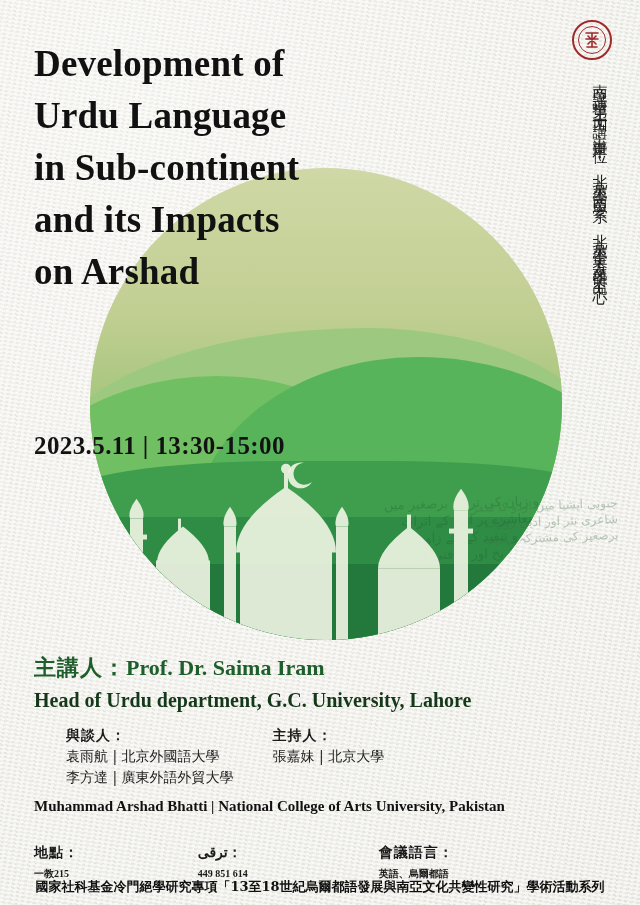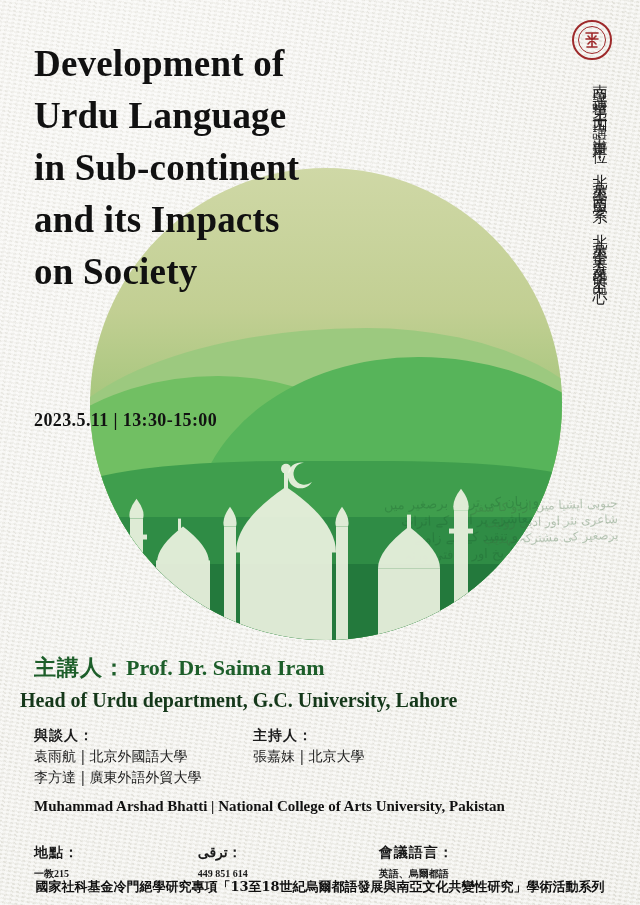--- a/index.html
+++ b/index.html
@@ -116,25 +116,25 @@
     font-family: "Liberation Serif", serif;
     font-weight: bold;
     font-size: 37px;
     line-height: 52px;
     color: #111111;
     letter-spacing: .2px;
   }
   .headline .ln { display: block; white-space: nowrap; }
   .datetime {
     position: absolute;
-    left: 34px; top: 410px;
+    left: 34px; top: 432px;
     z-index: 6;
     font-family: "Liberation Serif", serif;
     font-weight: bold;
-    font-size: 18px;
+    font-size: 25px;
     color: #121212;
     letter-spacing: .4px;
   }
   
   .seal {
     position: absolute;
     right: 28px; top: 20px;
     width: 40px; height: 40px;
     border-radius: 50%;
     border: 2px solid #9e2a2b;
@@ -161,33 +161,34 @@
   .speaker-line {
     padding-left: 34px;
     font-family: "Liberation Serif", serif;
     font-weight: bold;
     font-size: 22px;
     line-height: 30px;
     color: #1d5e2a;
   }
   .speaker-line .cn { font-family: "DejaVu Serif", serif; letter-spacing: 1px; }
   .speaker-role {
-    padding-left: 20px;
+    padding-left: 34px;
     margin-top: 4px;
     font-family: "Liberation Serif", serif;
     font-weight: bold;
     font-size: 20px;
     line-height: 26px;
     color: #15381a;
   }
   .cols {
     margin-top: 12px;
     padding: 0 24px 0 34px;
     display: flex;
     gap: 4px;
+    margin-left: 32px;
   }
   .col { font-family: "DejaVu Serif", serif; font-size: 14px; line-height: 21px; color: #1d1d1d; }
   .col .lbl { font-weight: bold; letter-spacing: 1px; }
   .col.discuss { width: 215px; }
   .col.host { width: 250px; }
   .fullwidth-name {
     padding-left: 34px;
     margin-top: 7px;
     font-family: "Liberation Serif", serif;
     font-weight: bold;
@@ -281,21 +282,21 @@
 
   <div class="script-band">جنوبی ایشیا میں اردو کا سفر
 شاعری نثر اور ادبی روایت
 برصغیر کی مشترکہ تہذیب</div>
 
   <div class="headline">
     <span class="ln">Development of</span>
     <span class="ln">Urdu Language</span>
     <span class="ln">in Sub-continent</span>
     <span class="ln">and its Impacts</span>
-    <span class="ln">on Society</span>
+    <span class="ln">on Arshad</span>
   </div>
 
   <div class="datetime">2023.5.11 | 13:30-15:00</div>
 
   <div class="seal">
     <svg width="30" height="30" viewBox="0 0 30 30">
       <circle cx="15" cy="15" r="13.5" fill="none" stroke="#9e2a2b" stroke-width="1"></circle>
       <path d="M9 8 h12 M15 8 v14 M9 14 h12 M10 22 h10 M11 11 l8 8 M19 11 l-8 8" stroke="#9e2a2b" stroke-width="1.6" fill="none" stroke-linecap="round"></path>
     </svg>
   </div>

